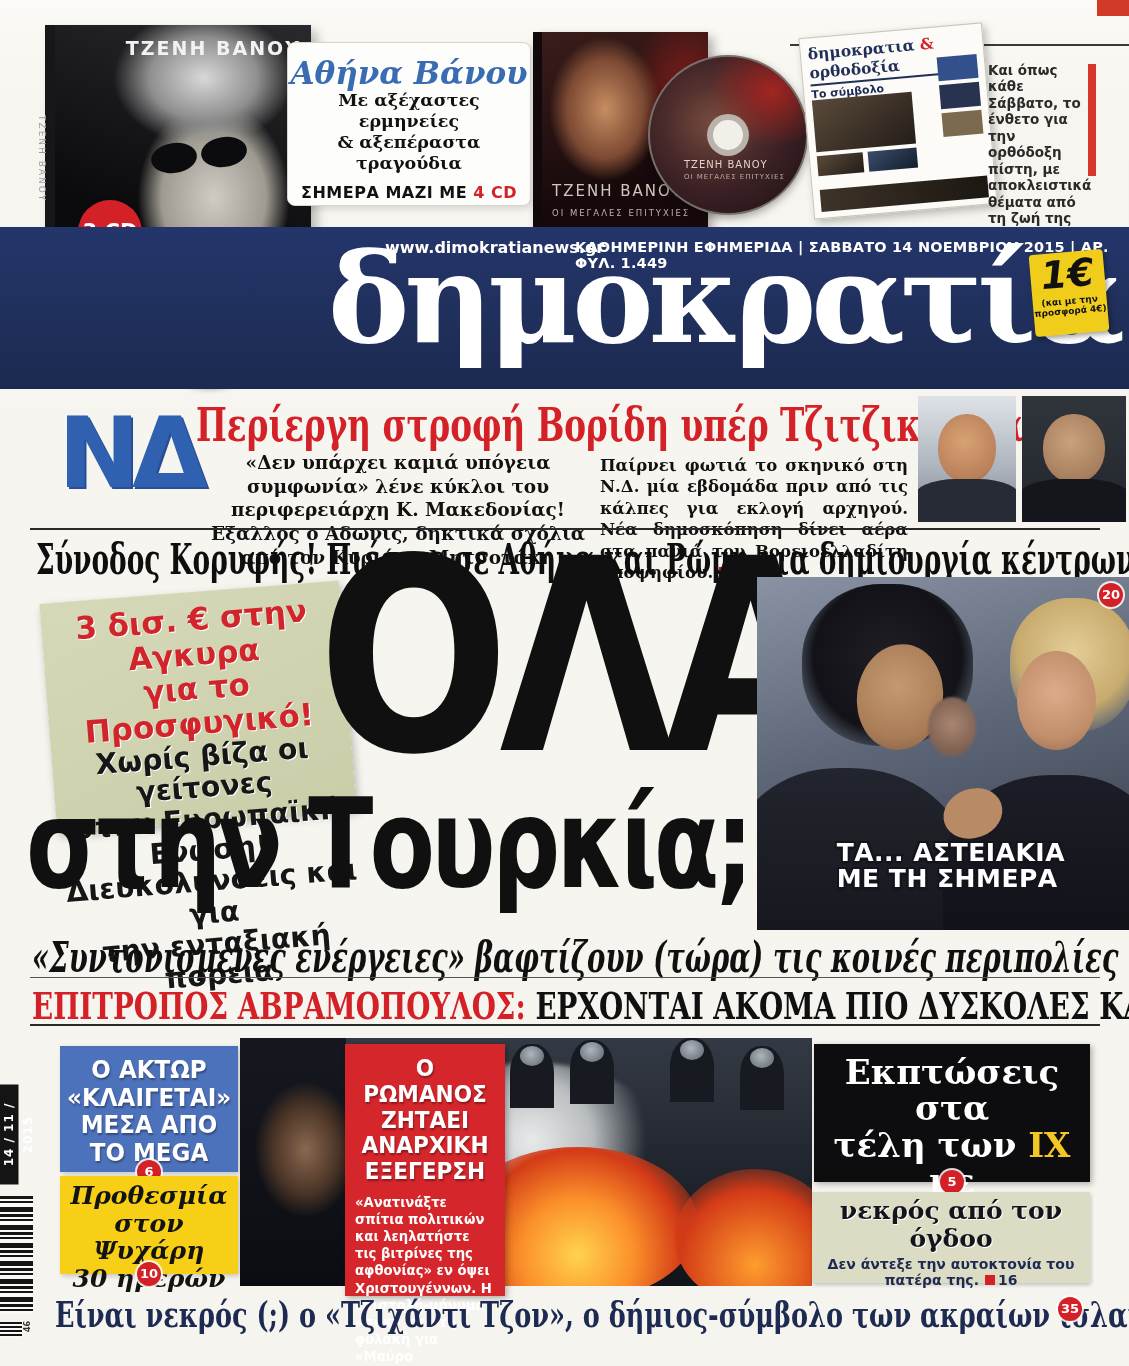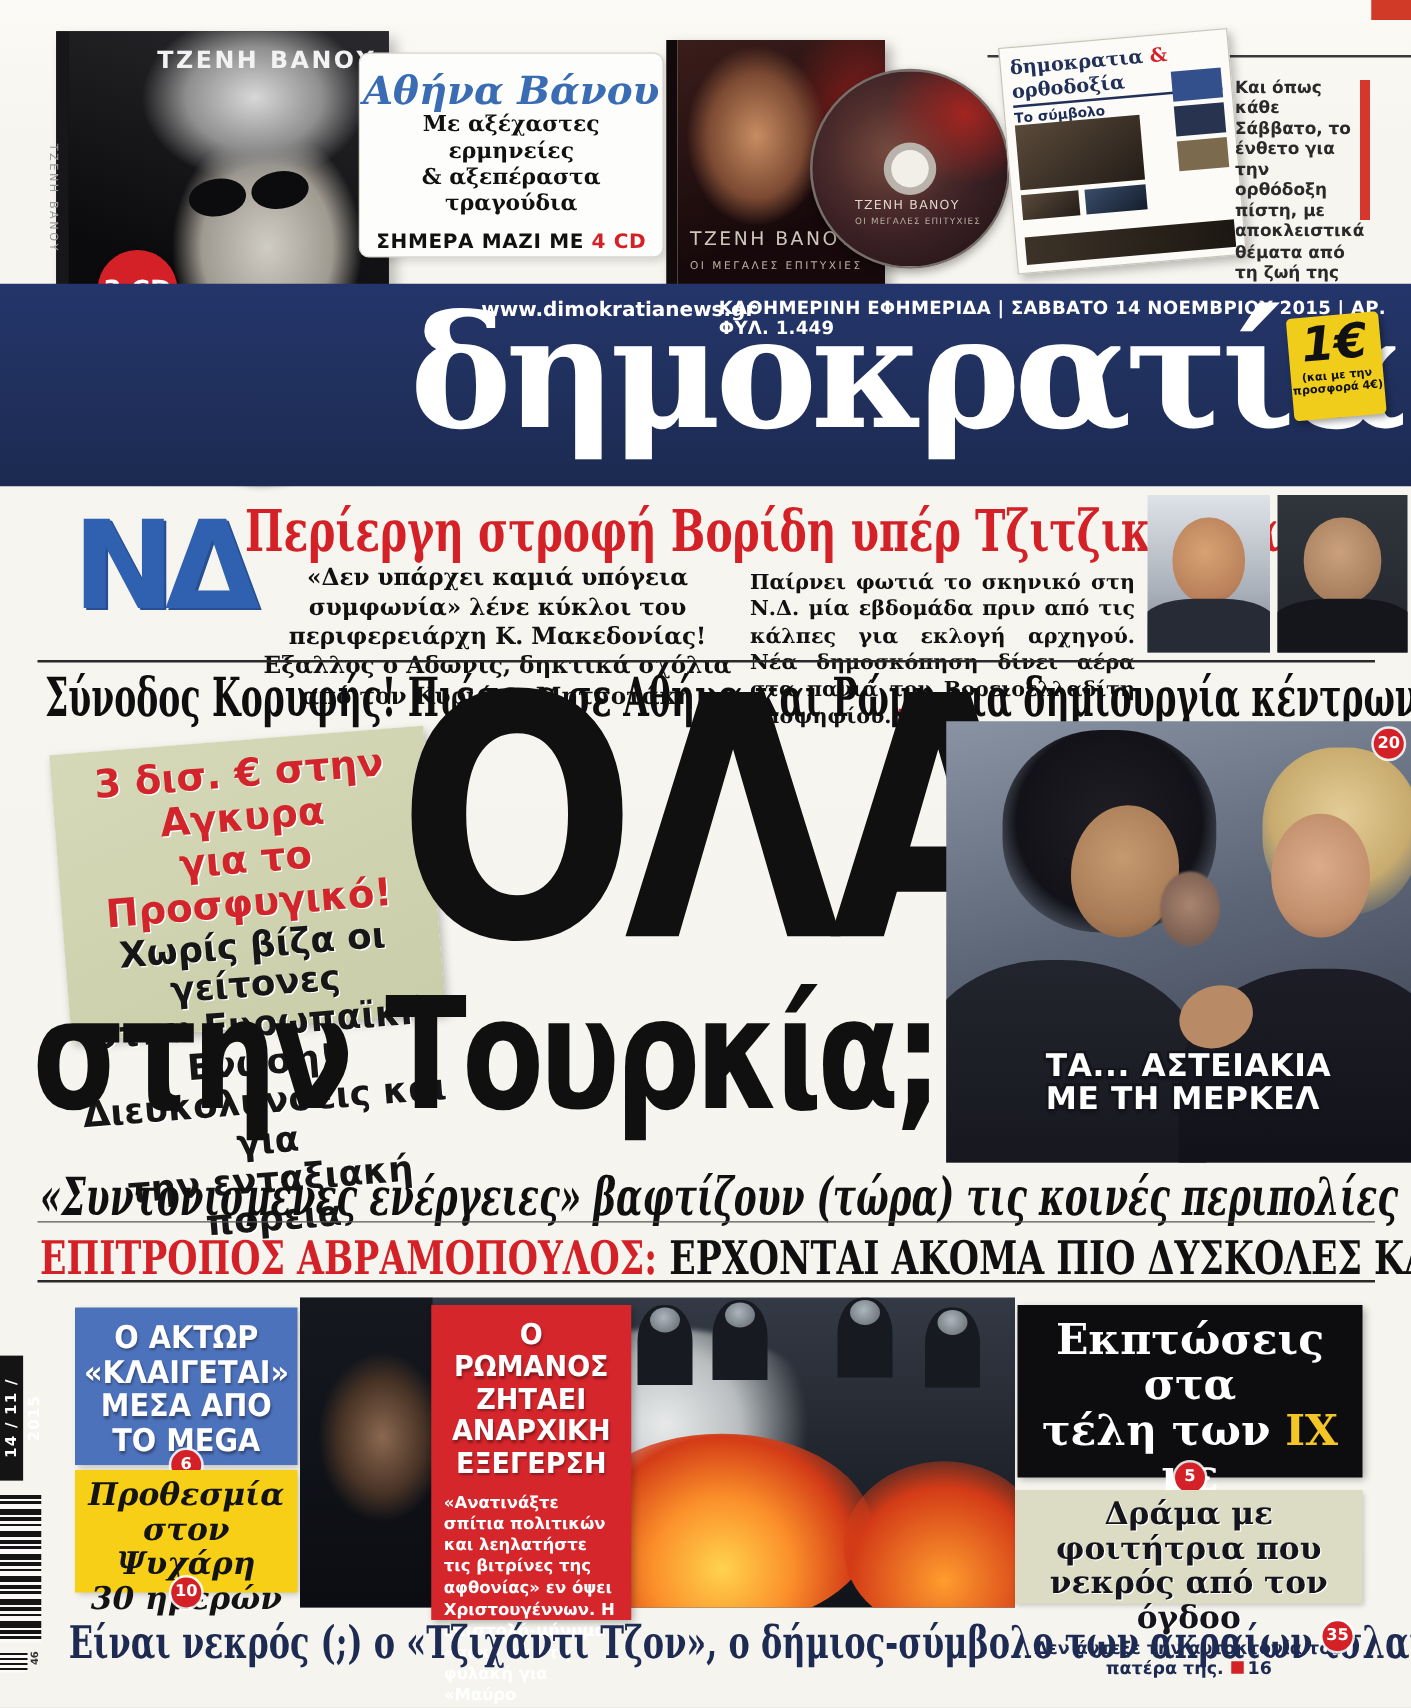--- a/index.html
+++ b/index.html
@@ -330,21 +330,21 @@
     <div class="mp-man-face"></div>
     <div class="mp-man-body"></div>
     <div class="mp-mid-face"></div>
     <div class="mp-mk-hair"></div>
     <div class="mp-mk-face"></div>
     <div class="mp-mk-body"></div>
     <div class="mp-hand"></div>
     <div class="badge mp-badge">20</div>
     <div class="caption">
       <div>ΤΑ... ΑΣΤΕΙΑΚΙΑ</div>
-      <div>ΜΕ ΤΗ ΜΕΡΚΕΛ</div>
+      <div>ΜΕ ΤΗ ΣΗΜΕΡΑ</div>
     </div>
   </div>
 
   <div class="abs subhead nowrap">«Συντονισμένες ενέργειες» βαφτίζουν (τώρα) τις κοινές περιπολίες στο Αιγαίο</div>
   <div class="abs rule" style="left:30px;top:977px;width:1070px;height:1px;background:#555;"></div>
   <div class="abs strap nowrap"><span class="red">ΕΠΙΤΡΟΠΟΣ ΑΒΡΑΜΟΠΟΥΛΟΣ: </span><span class="blk">ΕΡΧΟΝΤΑΙ ΑΚΟΜΑ ΠΙΟ ΔΥΣΚΟΛΕΣ ΚΑΤΑΣΤΑΣΕΙΣ</span></div>
   <div class="abs rule" style="left:30px;top:1024px;width:1070px;height:2px;"></div>
 
   <div class="abs box-blue">
     <div class="ln">Ο ΑΚΤΩΡ</div>
@@ -380,21 +380,20 @@
   </div>
 
   <div class="abs box-black">
     <div class="ln">Εκπτώσεις στα</div>
     <div class="ln"><span>τέλη των </span><span class="hl">ΙΧ</span><span> με</span></div>
     <div class="ln">επιβαρύνσεις!</div>
     <div class="badge badge-under" style="bottom:-12px;">5</div>
   </div>
 
   <div class="abs box-beige">
-    <div class="ln">Δράμα με φοιτήτρια που</div>
     <div class="ln">νεκρός από τον όγδοο</div>
     <div class="sub"><span>Δεν άντεξε την αυτοκτονία του πατέρα της.</span><span class="sq" style="background:#d42127;width:10px;height:10px;"></span><b>16</b></div>
   </div>
 
   <div class="abs bottom-strip nowrap">Είναι νεκρός (;) ο «Τζιχάντι Τζον», ο δήμιος-σύμβολο των ακραίων ισλαμιστών</div>
   <div class="abs badge" style="left:1058px;top:1297px;">35</div>
 
   <div class="abs edge-date">14 / 11 / 2015</div>
   <div class="abs barcode"></div>
   <div class="abs barcode2"></div>

